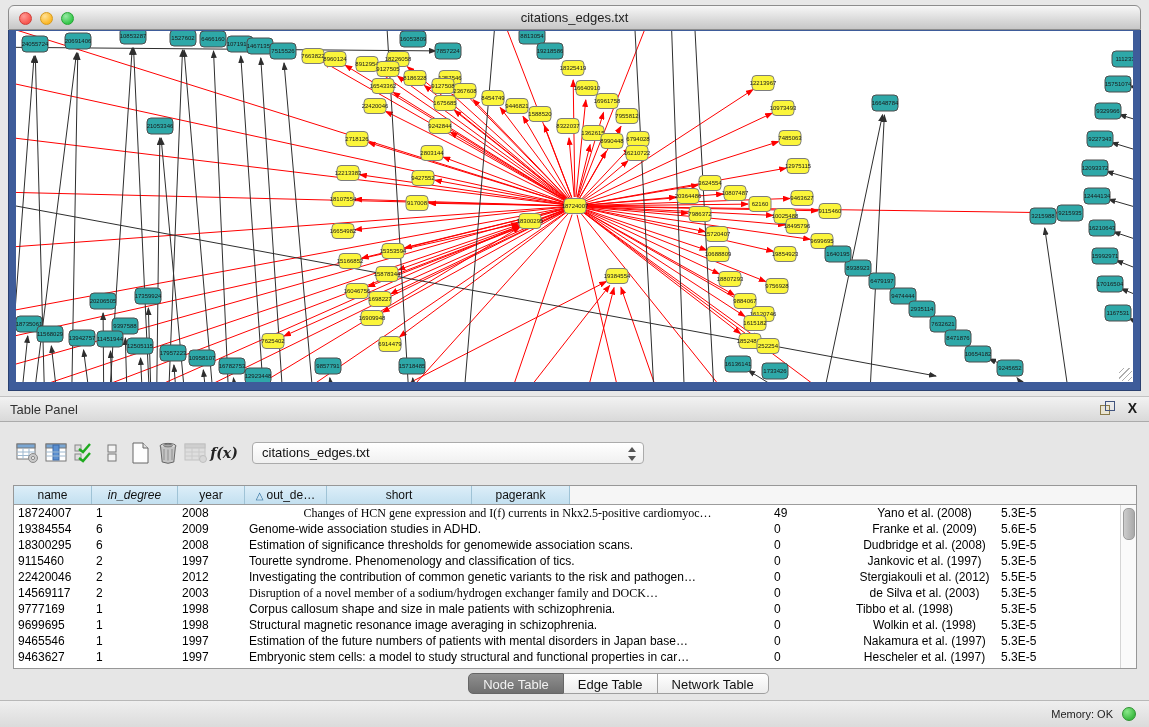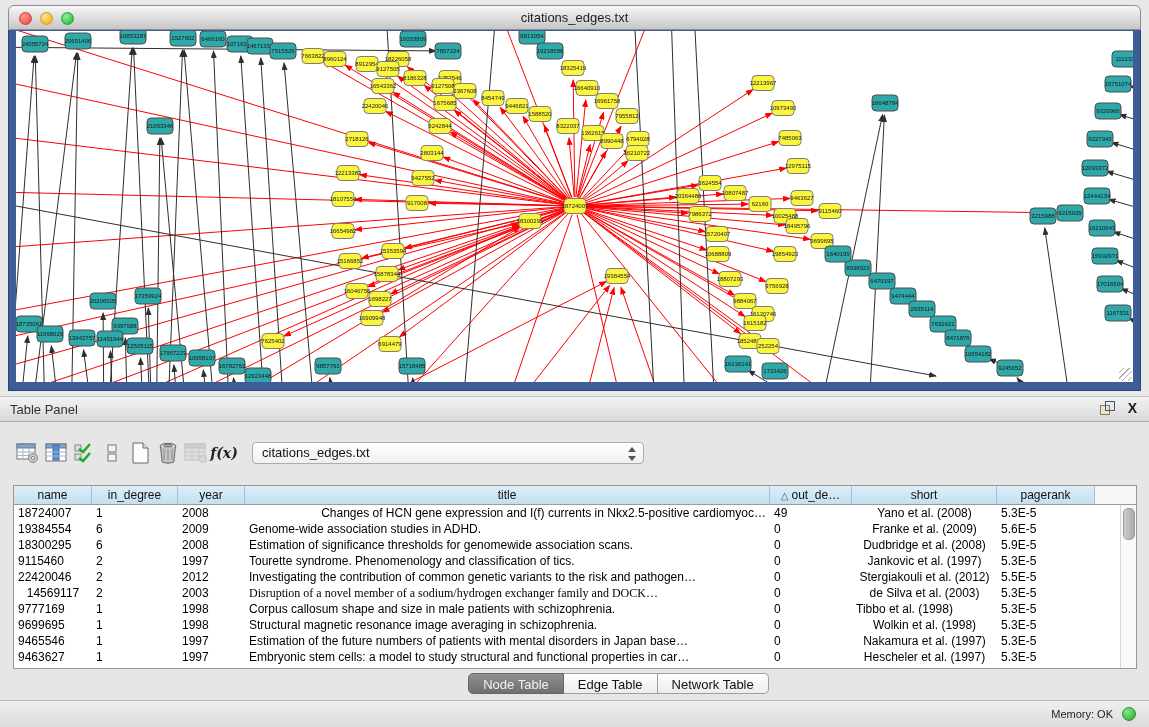--- a/index.html
+++ b/index.html
@@ -777,34 +777,33 @@
       <span class="spinner">
           <span class="up"></span>
           <span class="dn"></span>
         </span>
     </div>
   </div>
 
   <div class="tablebox">
     <div class="thead" id="thead">
         <div class="th" style="width: 78px;">name</div>
-        <div class="th" style="width: 86px;">in_degree</div>
+        <div class="th" style="width: 86px; font-style: italic;">in_degree</div>
         <div class="th" style="width: 67px;">year</div>
-        <div class="th" style="width: 525px;">title</div>
         <div class="th" style="width: 82px;"><span class="sort-tri">△</span>out_de…</div>
         <div class="th" style="width: 145px;">short</div>
         <div class="th" style="width: 98px;">pagerank</div>
         <div class="th filler" style="flex: 1 1 auto;"></div>
       </div>
     <div id="tbody">
         <div class="trow">
           <div class="td" style="width: 78px; text-align: left;">18724007</div>
           <div class="td" style="width: 86px; text-align: left;">1</div>
           <div class="td" style="width: 67px; text-align: left;">2008</div>
-          <div class="td" style="width: 525px; text-align: right;">Changes of HCN gene expression and I(f) currents in Nkx2.5-positive cardiomyoc…</div>
+          <div class="td" style="width: 525px; text-align: center; font-family: Liberation Serif, serif;">Changes of HCN gene expression and I(f) currents in Nkx2.5-positive cardiomyoc…</div>
           <div class="td" style="width: 82px; text-align: left;">49</div>
           <div class="td" style="width: 145px; text-align: center;">Yano et al. (2008)</div>
           <div class="td" style="width: 98px; text-align: left;">5.3E-5</div>
         </div>
         <div class="trow">
           <div class="td" style="width: 78px; text-align: left;">19384554</div>
           <div class="td" style="width: 86px; text-align: left;">6</div>
           <div class="td" style="width: 67px; text-align: left;">2009</div>
           <div class="td" style="width: 525px; text-align: left;">Genome-wide association studies in ADHD.</div>
           <div class="td" style="width: 82px; text-align: left;">0</div>
@@ -832,21 +831,21 @@
         <div class="trow">
           <div class="td" style="width: 78px; text-align: left;">22420046</div>
           <div class="td" style="width: 86px; text-align: left;">2</div>
           <div class="td" style="width: 67px; text-align: left;">2012</div>
           <div class="td" style="width: 525px; text-align: left;">Investigating the contribution of common genetic variants to the risk and pathogen…</div>
           <div class="td" style="width: 82px; text-align: left;">0</div>
           <div class="td" style="width: 145px; text-align: center;">Stergiakouli et al. (2012)</div>
           <div class="td" style="width: 98px; text-align: left;">5.5E-5</div>
         </div>
         <div class="trow">
-          <div class="td" style="width: 78px; text-align: center;">14569117</div>
+          <div class="td" style="width: 78px; text-align: left;">14569117</div>
           <div class="td" style="width: 86px; text-align: left;">2</div>
           <div class="td" style="width: 67px; text-align: left;">2003</div>
           <div class="td" style="width: 525px; text-align: left; font-family: Liberation Serif, serif;">Disruption of a novel member of a sodium/hydrogen exchanger family and DOCK…</div>
           <div class="td" style="width: 82px; text-align: left;">0</div>
           <div class="td" style="width: 145px; text-align: center;">de Silva et al. (2003)</div>
           <div class="td" style="width: 98px; text-align: left;">5.3E-5</div>
         </div>
         <div class="trow">
           <div class="td" style="width: 78px; text-align: left;">9777169</div>
           <div class="td" style="width: 86px; text-align: left;">1</div>

